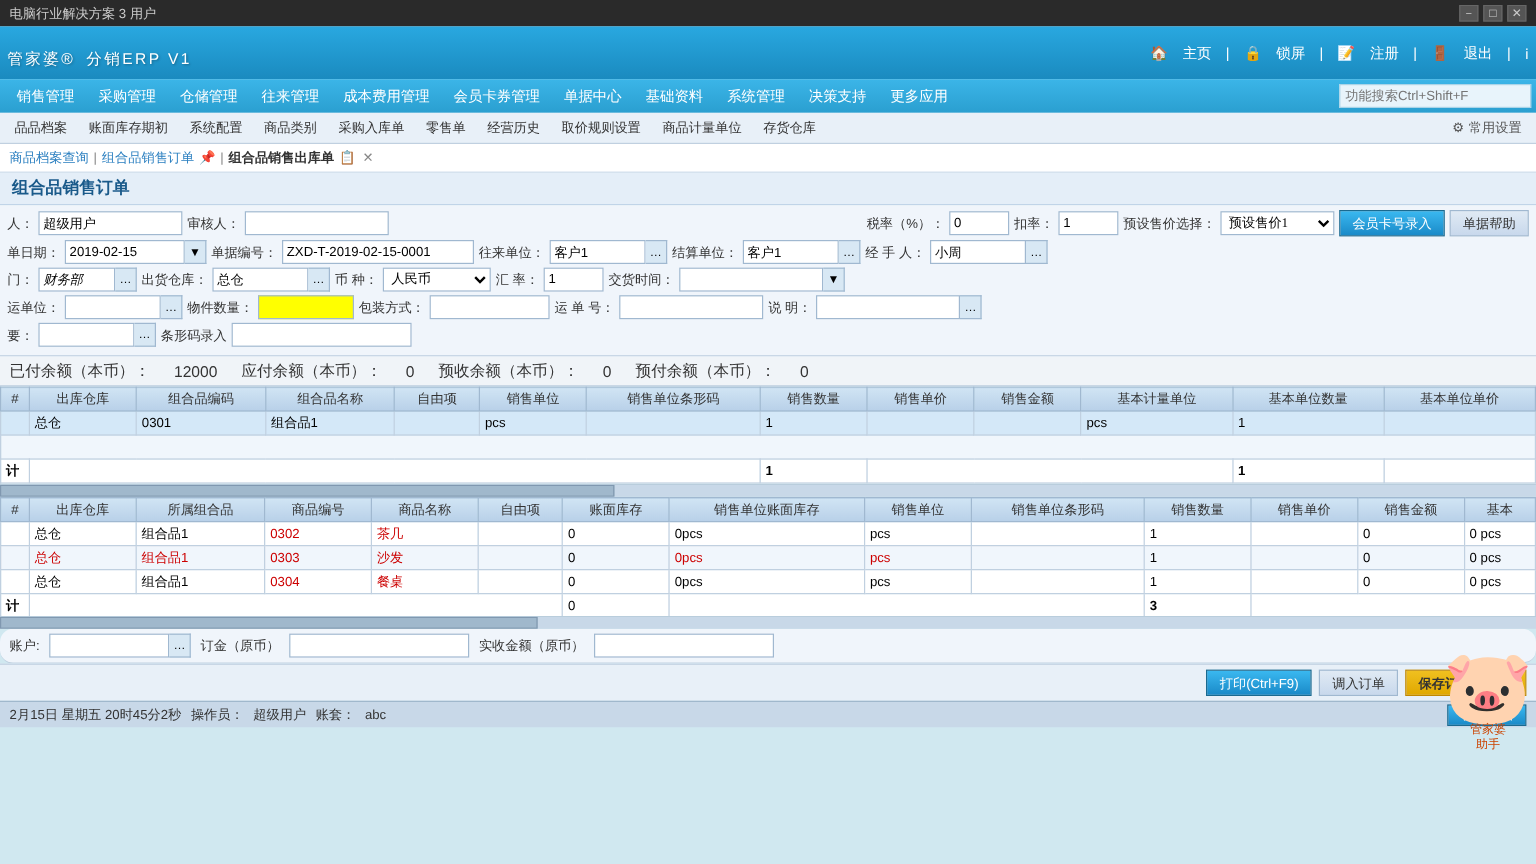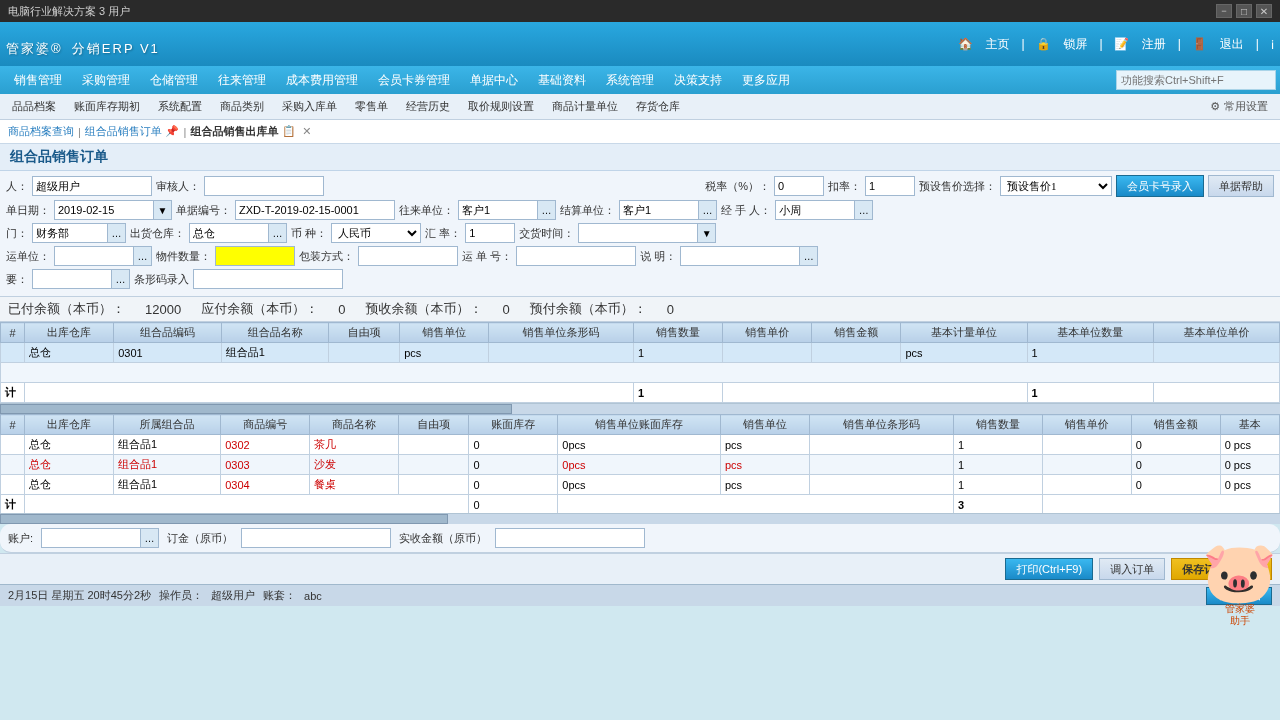--- a/index.html
+++ b/index.html
@@ -161,21 +161,21 @@
       <input class="form-input form-input-wide" type="text" value="超级用户" style="">
     </div>
     <span class="form-label">审核人：</span>
     <input class="form-input form-input-wide" type="text" style="">
     <span style="flex:1"></span>
     <span class="form-label">税率（%）：</span>
     <input class="form-input" style="width: 50px;" type="text" value="0">
     <span class="form-label">扣率：</span>
     <input class="form-input" style="width: 50px;" type="text" value="1">
     <span class="form-label">预设售价选择：</span>
-    <select class="form-select" style="width:112px;font-family:Liberation Serif, serif;">
+    <select class="form-select" style="width:95px;font-family:Liberation Serif, serif;">
       <option>预设售价1</option>
     </select>
     <button class="top-btn top-btn-blue">会员卡号录入</button>
     <button class="top-btn" style="background:linear-gradient(180deg,#e0eaf4,#c8d8ec);color:#333;border:1px solid #a0b8d0;">单据帮助</button>
   </div>
 
   <div class="form-row">
     <span class="form-label">单日期：</span>
     <div class="input-with-btn">
       <input class="form-input" style="width: 100px;" type="text" value="2019-02-15">
@@ -196,21 +196,21 @@
     <span class="form-label">经 手 人：</span>
     <div class="input-with-btn">
       <input class="form-input" style="width: 80px;" type="text" value="小周">
       <div class="ellipsis-btn">…</div>
     </div>
   </div>
 
   <div class="form-row">
     <span class="form-label">门：</span>
     <div class="input-with-btn">
-      <input class="form-input" style="width: 76px;" type="text" value="财务部">
+      <input class="form-input" style="width: 64px; font-style: italic;" type="text" value="财务部">
       <div class="ellipsis-btn">…</div>
     </div>
     <span class="form-label">出货仓库：</span>
     <div class="input-with-btn">
       <input class="form-input" style="width: 80px;" type="text" value="总仓">
       <div class="ellipsis-btn">…</div>
     </div>
     <span class="form-label">币  种：</span>
     <select class="form-select" style="width:90px;">
       <option>人民币</option>

